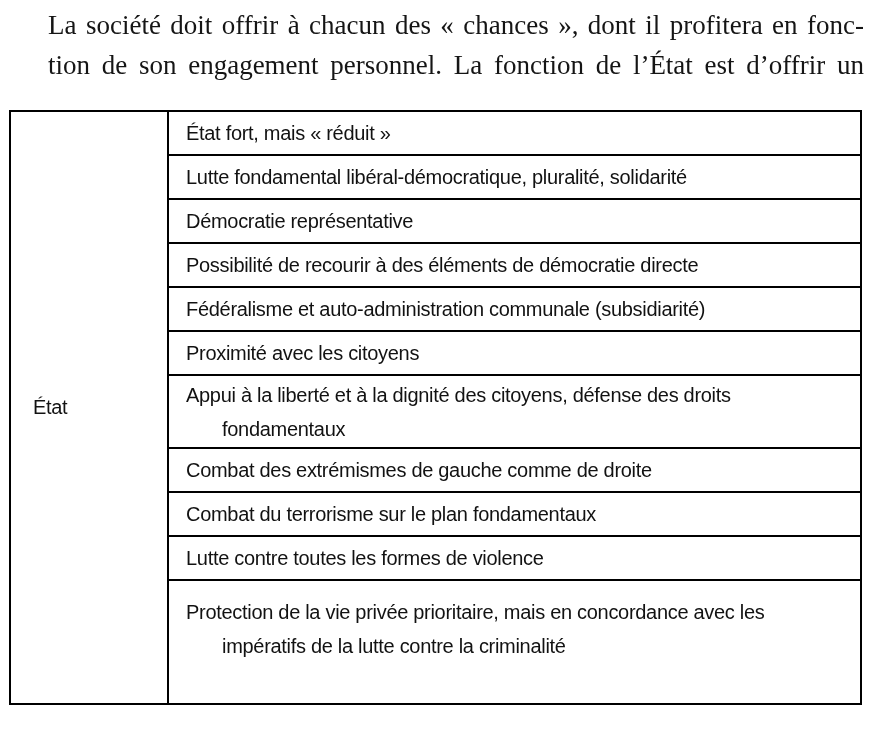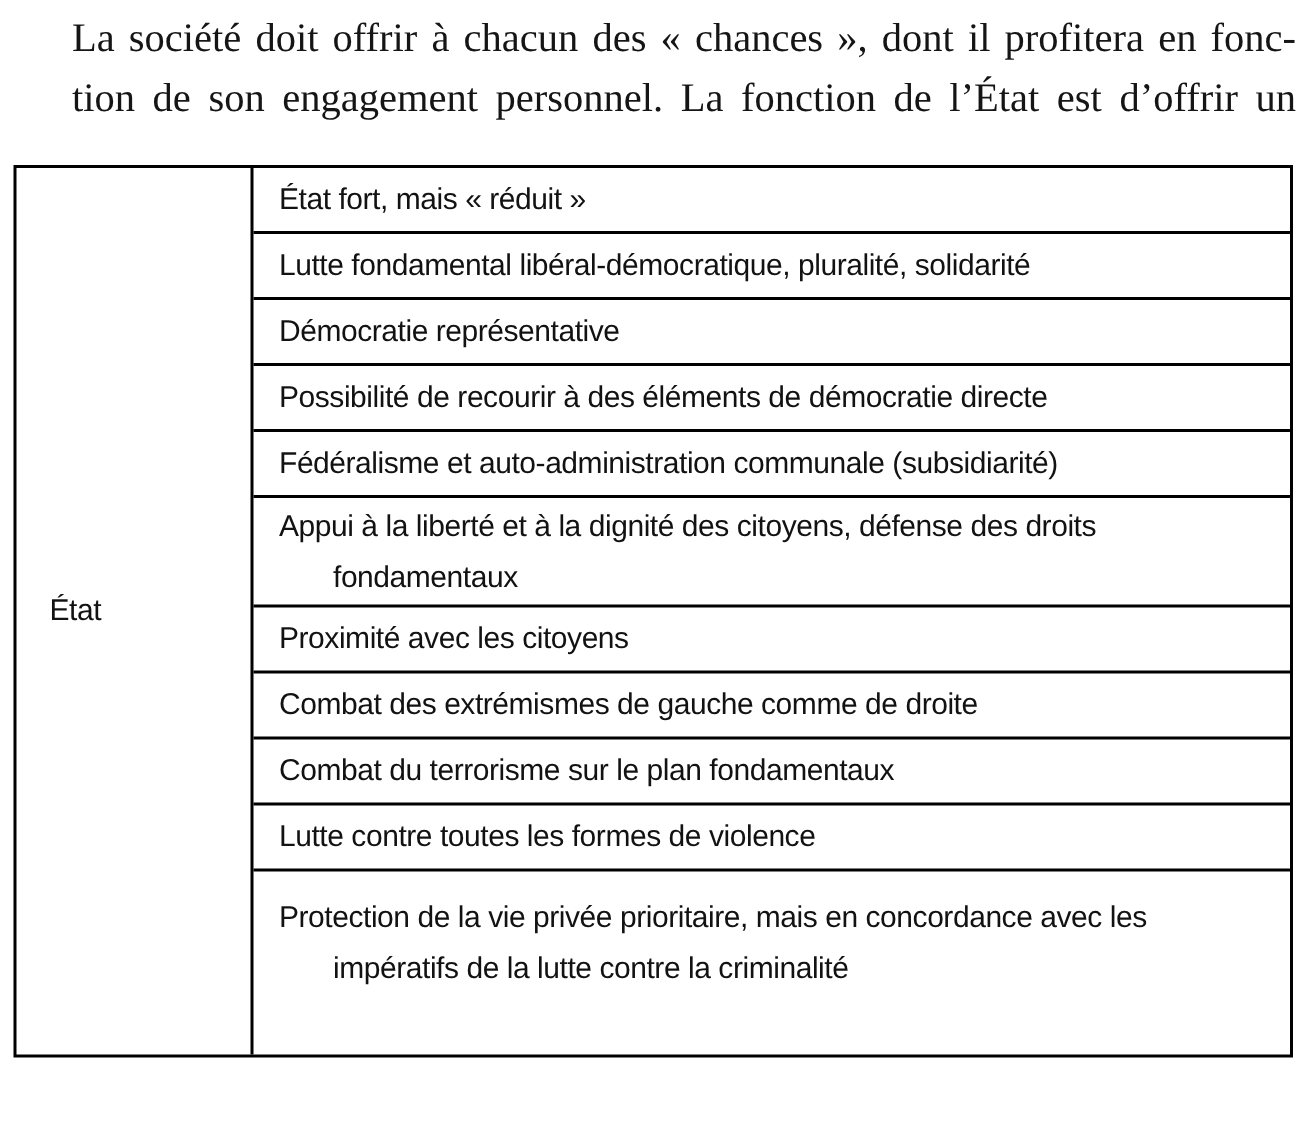--- a/index.html
+++ b/index.html
@@ -86,26 +86,26 @@
       </div>
     <div class="row h1">
         <div class="txt">Démocratie représentative</div>
       </div>
     <div class="row h1">
         <div class="txt">Possibilité de recourir à des éléments de démocratie directe</div>
       </div>
     <div class="row h1">
         <div class="txt">Fédéralisme et auto-administration communale (subsidiarité)</div>
       </div>
+    <div class="row h1">
+        <div class="txt">Proximité avec les citoyens</div>
+      </div>
     <div class="row h2a">
         <div class="txt">Appui à la liberté et à la dignité des citoyens, défense des droits
 fondamentaux</div>
-      </div>
-    <div class="row h1">
-        <div class="txt">Proximité avec les citoyens</div>
       </div>
     <div class="row h1">
         <div class="txt">Combat des extrémismes de gauche comme de droite</div>
       </div>
     <div class="row h1">
         <div class="txt">Combat du terrorisme sur le plan fondamentaux</div>
       </div>
     <div class="row h1">
         <div class="txt">Lutte contre toutes les formes de violence</div>
       </div>

